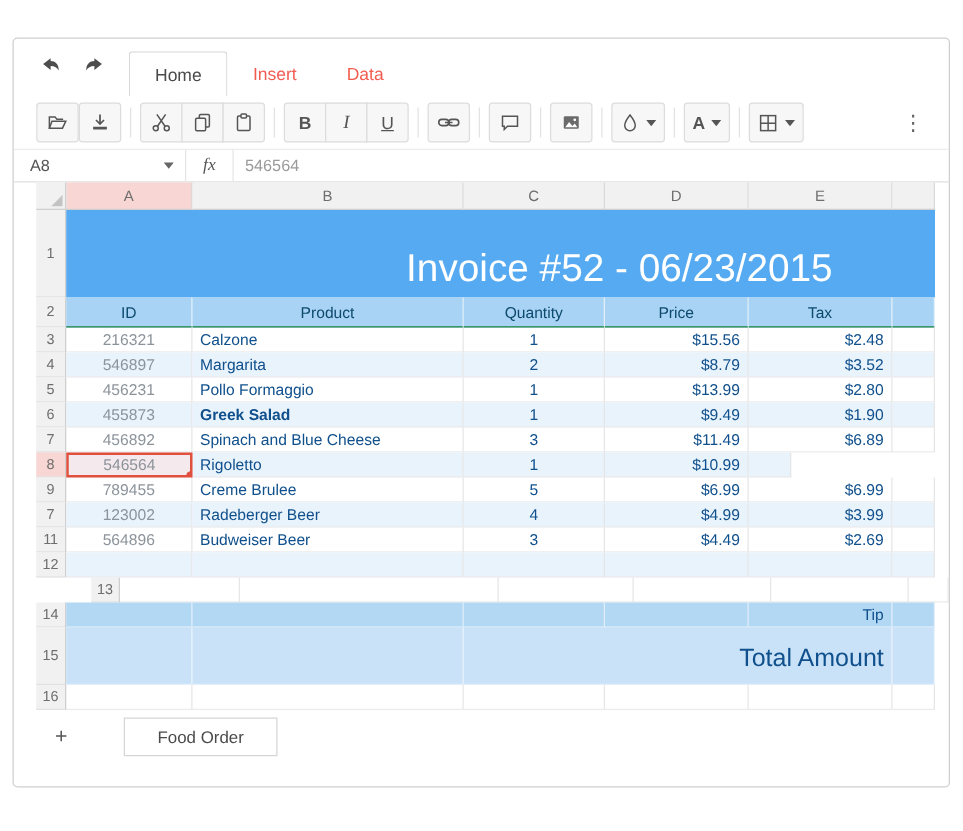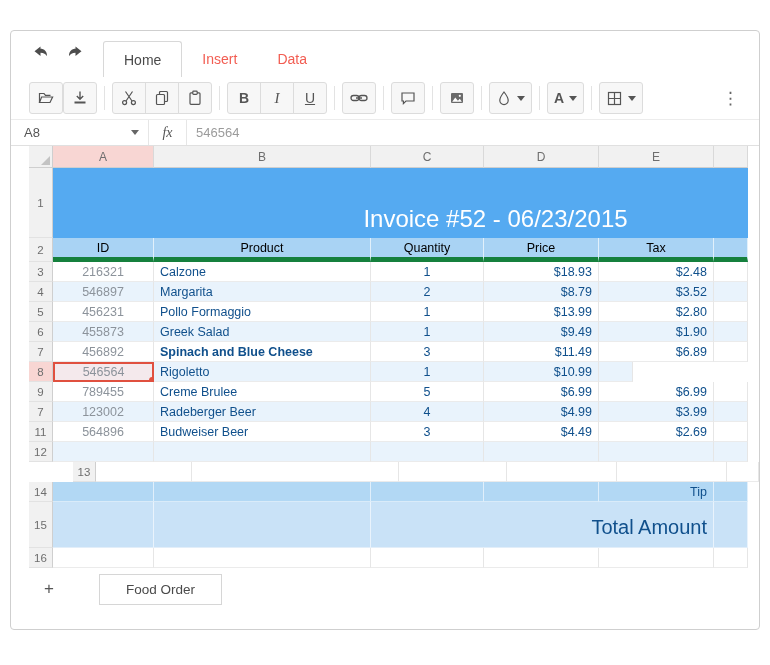--- a/index.html
+++ b/index.html
@@ -62,24 +62,24 @@
   .col-h.hl { background:var(--hl-pink); }
   .g-row { display:flex; }
   .row-h { width:24px; background:#f1f1f1; border-right:1px solid #cfcfcf;
            border-bottom:1px solid #e2e2e2; display:flex; align-items:center;
            justify-content:center; font-size:11.5px; color:#6e6e6e; cursor:pointer; }
   .row-h.hl { background:var(--hl-pink); }
   .cell { border-right:1px solid #e6e6e6; border-bottom:1px solid #ebebeb; font-size:12.5px;
           display:flex; align-items:center; overflow:hidden; cursor:cell; position:relative; }
   .cell.band { background:var(--band); }
   .title-cell { background:var(--title-blue); border-right:none; border-bottom:none;
-                color:#fff; font-size:24px; justify-content:center; align-items:flex-end;
+                color:#fff; font-size:31px; justify-content:center; align-items:flex-end;
                 padding-bottom:5px; padding-left:190px; white-space:nowrap; }
   .head-cell { background:var(--header-blue); border-right:1px solid rgba(255,255,255,.65);
-               border-bottom:5px solid #15803d; color:#000000; justify-content:center; }
+               border-bottom:1px solid #15803d; color:#0c4a6e; justify-content:center; }
   .c-id { justify-content:center; color:#8c939b; }
   .c-prod { padding-left:6px; color:var(--navy); }
   .c-qty { justify-content:center; color:var(--navy); }
   .c-num { justify-content:flex-end; padding-right:6px; color:var(--navy); }
   .fill14 { background:var(--tip-fill); border-right:1px solid rgba(255,255,255,.6);
             border-bottom:1px solid #d9ebf9; color:var(--navy); }
   .fill15 { background:var(--total-fill); border-right:1px solid rgba(255,255,255,.6);
             border-bottom:1px solid #e2eef9; color:var(--navy); }
   .tip-cell { justify-content:flex-end; padding-right:6px; }
   .total-cell { justify-content:flex-end; padding-right:6px; align-items:flex-end;
@@ -275,21 +275,21 @@
             <div class="cell head-cell" style="width: 113px;">Quantity</div>
             <div class="cell head-cell" style="width: 115px;">Price</div>
             <div class="cell head-cell" style="width: 115px;">Tax</div>
             <div class="cell head-cell" style="width: 34px;"></div>
           </div>
           <div class="g-row" style="height: 20px;">
             <div class="row-h">3</div>
             <div class="cell c-id" style="width: 101px;">216321</div>
             <div class="cell c-prod" style="width: 217px;">Calzone</div>
             <div class="cell c-qty" style="width: 113px;">1</div>
-            <div class="cell c-num" style="width: 115px;">$18.93</div>
+            <div class="cell c-num" style="width: 115px;">$15.56</div>
             <div class="cell c-num" style="width: 115px;">$2.48</div>
             <div class="cell" style="width: 34px;"></div>
           </div>
           <div class="g-row" style="height: 20px;">
             <div class="row-h">4</div>
             <div class="cell c-id band" style="width: 101px;">546897</div>
             <div class="cell c-prod band" style="width: 217px;">Margarita</div>
             <div class="cell c-qty band" style="width: 113px;">2</div>
             <div class="cell c-num band" style="width: 115px;">$8.79</div>
             <div class="cell c-num band" style="width: 115px;">$3.52</div>
@@ -300,30 +300,30 @@
             <div class="cell c-id" style="width: 101px;">456231</div>
             <div class="cell c-prod" style="width: 217px;">Pollo Formaggio</div>
             <div class="cell c-qty" style="width: 113px;">1</div>
             <div class="cell c-num" style="width: 115px;">$13.99</div>
             <div class="cell c-num" style="width: 115px;">$2.80</div>
             <div class="cell" style="width: 34px;"></div>
           </div>
           <div class="g-row" style="height: 20px;">
             <div class="row-h">6</div>
             <div class="cell c-id band" style="width: 101px;">455873</div>
-            <div class="cell c-prod band" style="width: 217px;">Greek Salad</div>
+            <div class="cell c-prod band" style="width: 217px; font-weight: bold;">Greek Salad</div>
             <div class="cell c-qty band" style="width: 113px;">1</div>
             <div class="cell c-num band" style="width: 115px;">$9.49</div>
             <div class="cell c-num band" style="width: 115px;">$1.90</div>
             <div class="cell band" style="width: 34px;"></div>
           </div>
           <div class="g-row" style="height: 20px;">
             <div class="row-h">7</div>
             <div class="cell c-id" style="width: 101px;">456892</div>
-            <div class="cell c-prod" style="width: 217px; font-weight: bold;">Spinach and Blue Cheese</div>
+            <div class="cell c-prod" style="width: 217px;">Spinach and Blue Cheese</div>
             <div class="cell c-qty" style="width: 113px;">3</div>
             <div class="cell c-num" style="width: 115px;">$11.49</div>
             <div class="cell c-num" style="width: 115px;">$6.89</div>
             <div class="cell" style="width: 34px;"></div>
           </div>
           <div class="g-row" style="height: 20px;">
             <div class="row-h hl">8</div>
             <div class="cell c-id band sel" style="width: 101px;">546564<div class="sel-handle"></div></div>
             <div class="cell c-prod band" style="width: 217px;">Rigoletto</div>
             <div class="cell c-qty band" style="width: 113px;">1</div>

